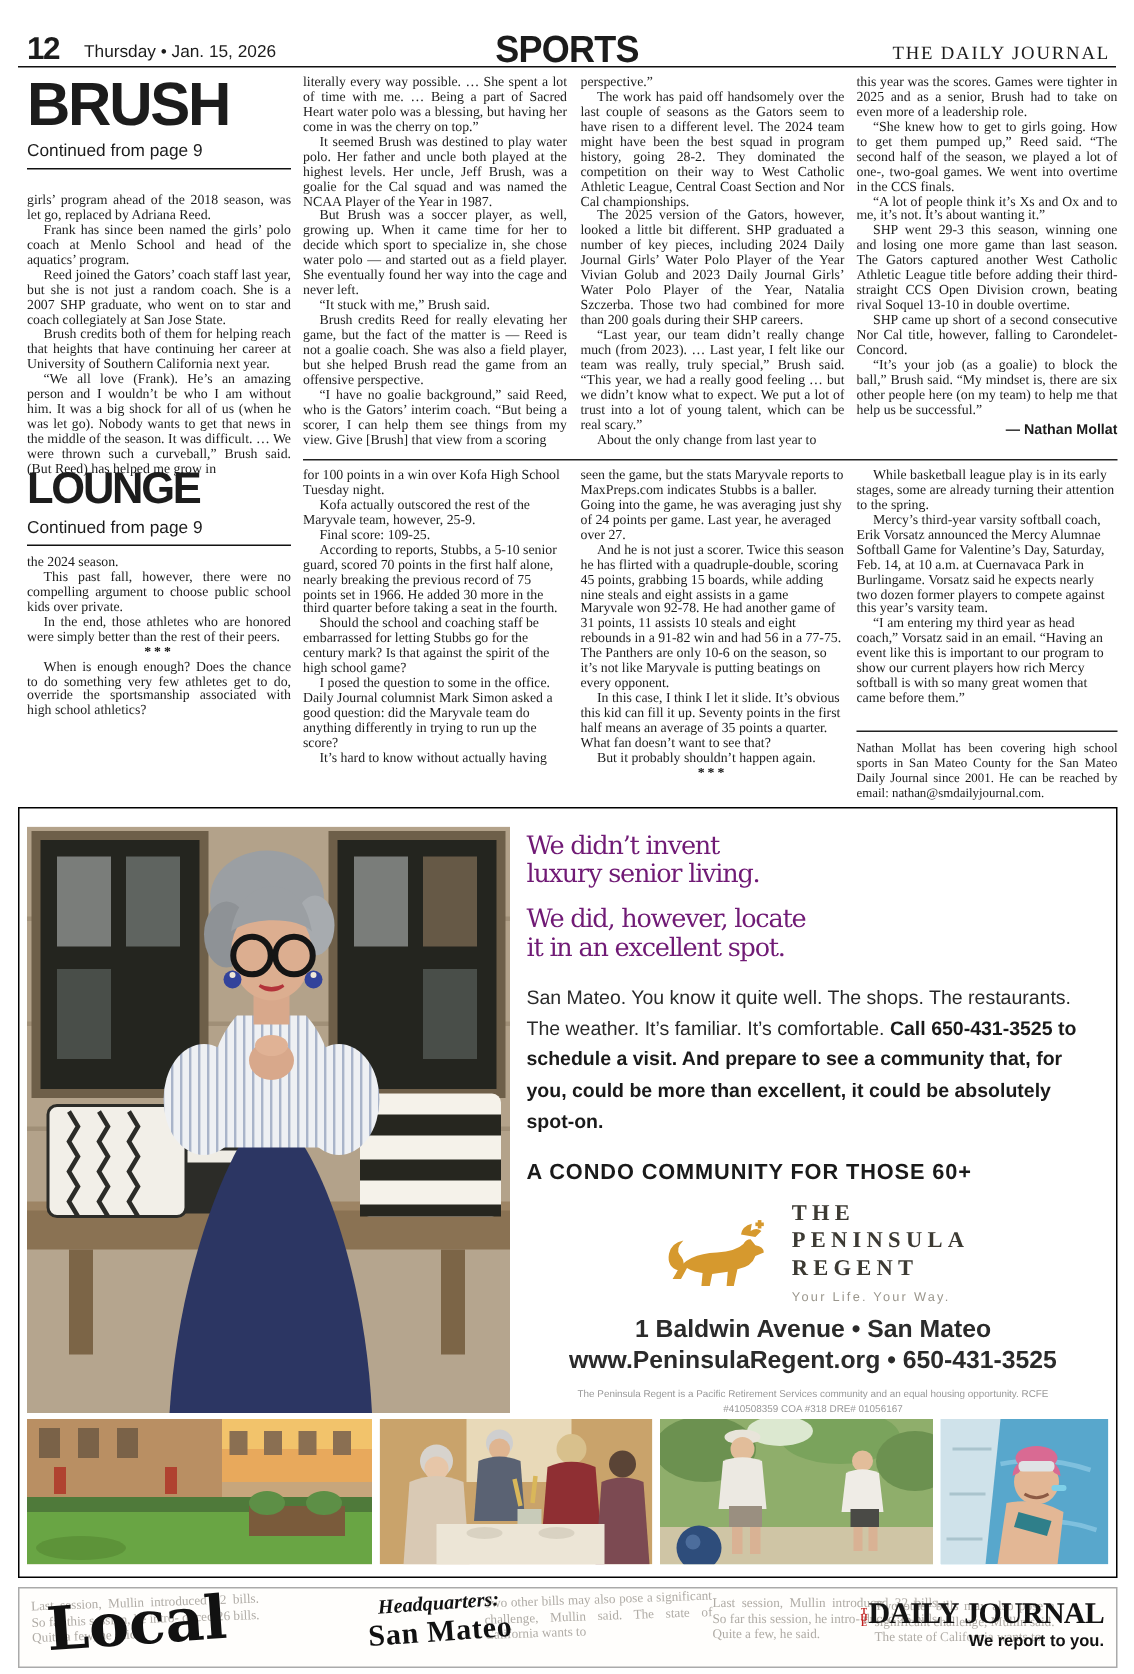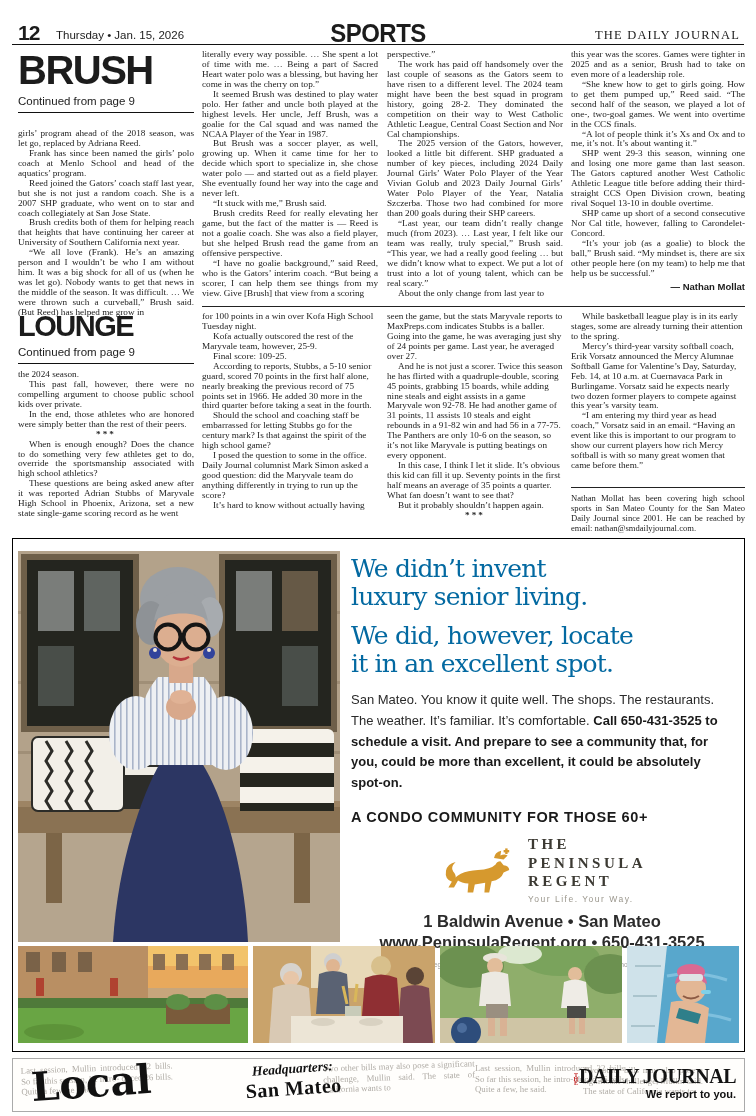--- a/index.html
+++ b/index.html
@@ -34,22 +34,22 @@
   .byline{font-family:"Liberation Sans",sans-serif;font-weight:bold;font-size:9.5px;
           text-align:right !important;text-indent:0 !important;margin-top:3px !important;}
   .divider{position:absolute;border-top:1px solid #222;}
   .bio{position:absolute;font-size:8.6px;line-height:1.18;text-align:justify;}
 
   
   .ad{position:absolute;left:12px;top:538px;width:731px;height:512px;border:1.5px solid #000;
       background:#fff;}
   .ad-photo-main{position:absolute;left:5px;top:12px;width:322px;height:391px;overflow:hidden;}
   .ad-right{position:absolute;left:338px;top:16px;width:382px;}
-  .ad-h{font-family:"DejaVu Serif",serif;font-size:25px;line-height:1.1;letter-spacing:-0.8px;
-        color:#0369a1;margin:0;}
+  .ad-h{font-family:"DejaVu Serif",serif;font-size:17px;line-height:1.1;letter-spacing:-0.8px;
+        color:#701a75;margin:0;}
   .ad-h + .ad-h{margin-top:12px;}
   .ad-body{font-family:"Liberation Sans",sans-serif;font-size:13px;line-height:1.6;color:#2a2a2a;
            margin-top:13px;}
   .ad-body b{color:#1a1a1a;}
   .ad-community{font-family:"Liberation Sans",sans-serif;font-weight:bold;font-size:14.5px;
                 letter-spacing:0.6px;color:#1a1a1a;margin-top:15px;}
   .ad-logo-row{display:flex;justify-content:center;align-items:center;margin-top:10px;gap:10px;}
   .brand-text{font-family:"Liberation Serif",serif;color:#3c3a33;font-size:15px;
               letter-spacing:3.5px;font-weight:bold;line-height:1.25;}
   .brand-tag{font-family:"Liberation Sans",sans-serif;font-size:8.5px;color:#9a968c;
@@ -135,21 +135,20 @@
     <div class="cont">Continued from page 9</div>
     <div class="rule"></div>
   </div>
 
   <div class="col" style="left:18px;top:370px;width:176px;height:162px;">
     <p class="np">the 2024 season.</p>
     <p>This past fall, however, there were no compelling argument to choose public school kids over private.</p>
     <p>In the end, those athletes who are honored were simply better than the rest of their peers.</p>
     <p class="sep">***</p>
     <p>When is enough enough? Does the chance to do something very few athletes get to do, override the sportsmanship associated with high school athletics?</p>
-    <p>These questions are being asked anew after it was reported Adrian Stubbs of Maryvale High School in Phoenix, Arizona, set a new state single-game scoring record as he went</p>
   </div>
   <div class="col ragged" style="left:202px;top:312px;width:176px;height:220px;">
     <p class="np">for 100 points in a win over Kofa High School Tuesday night.</p>
     <p>Kofa actually outscored the rest of the Maryvale team, however, 25-9.</p>
     <p>Final score: 109-25.</p>
     <p>According to reports, Stubbs, a 5-10 senior guard, scored 70 points in the first half alone, nearly breaking the previous record of 75 points set in 1966. He added 30 more in the third quarter before taking a seat in the fourth.</p>
     <p>Should the school and coaching staff be embarrassed for letting Stubbs go for the century mark? Is that against the spirit of the high school game?</p>
     <p>I posed the question to some in the office. Daily Journal columnist Mark Simon asked a good question: did the Maryvale team do anything differently in trying to run up the score?</p>
     <p>It’s hard to know without actually having</p>
   </div>

